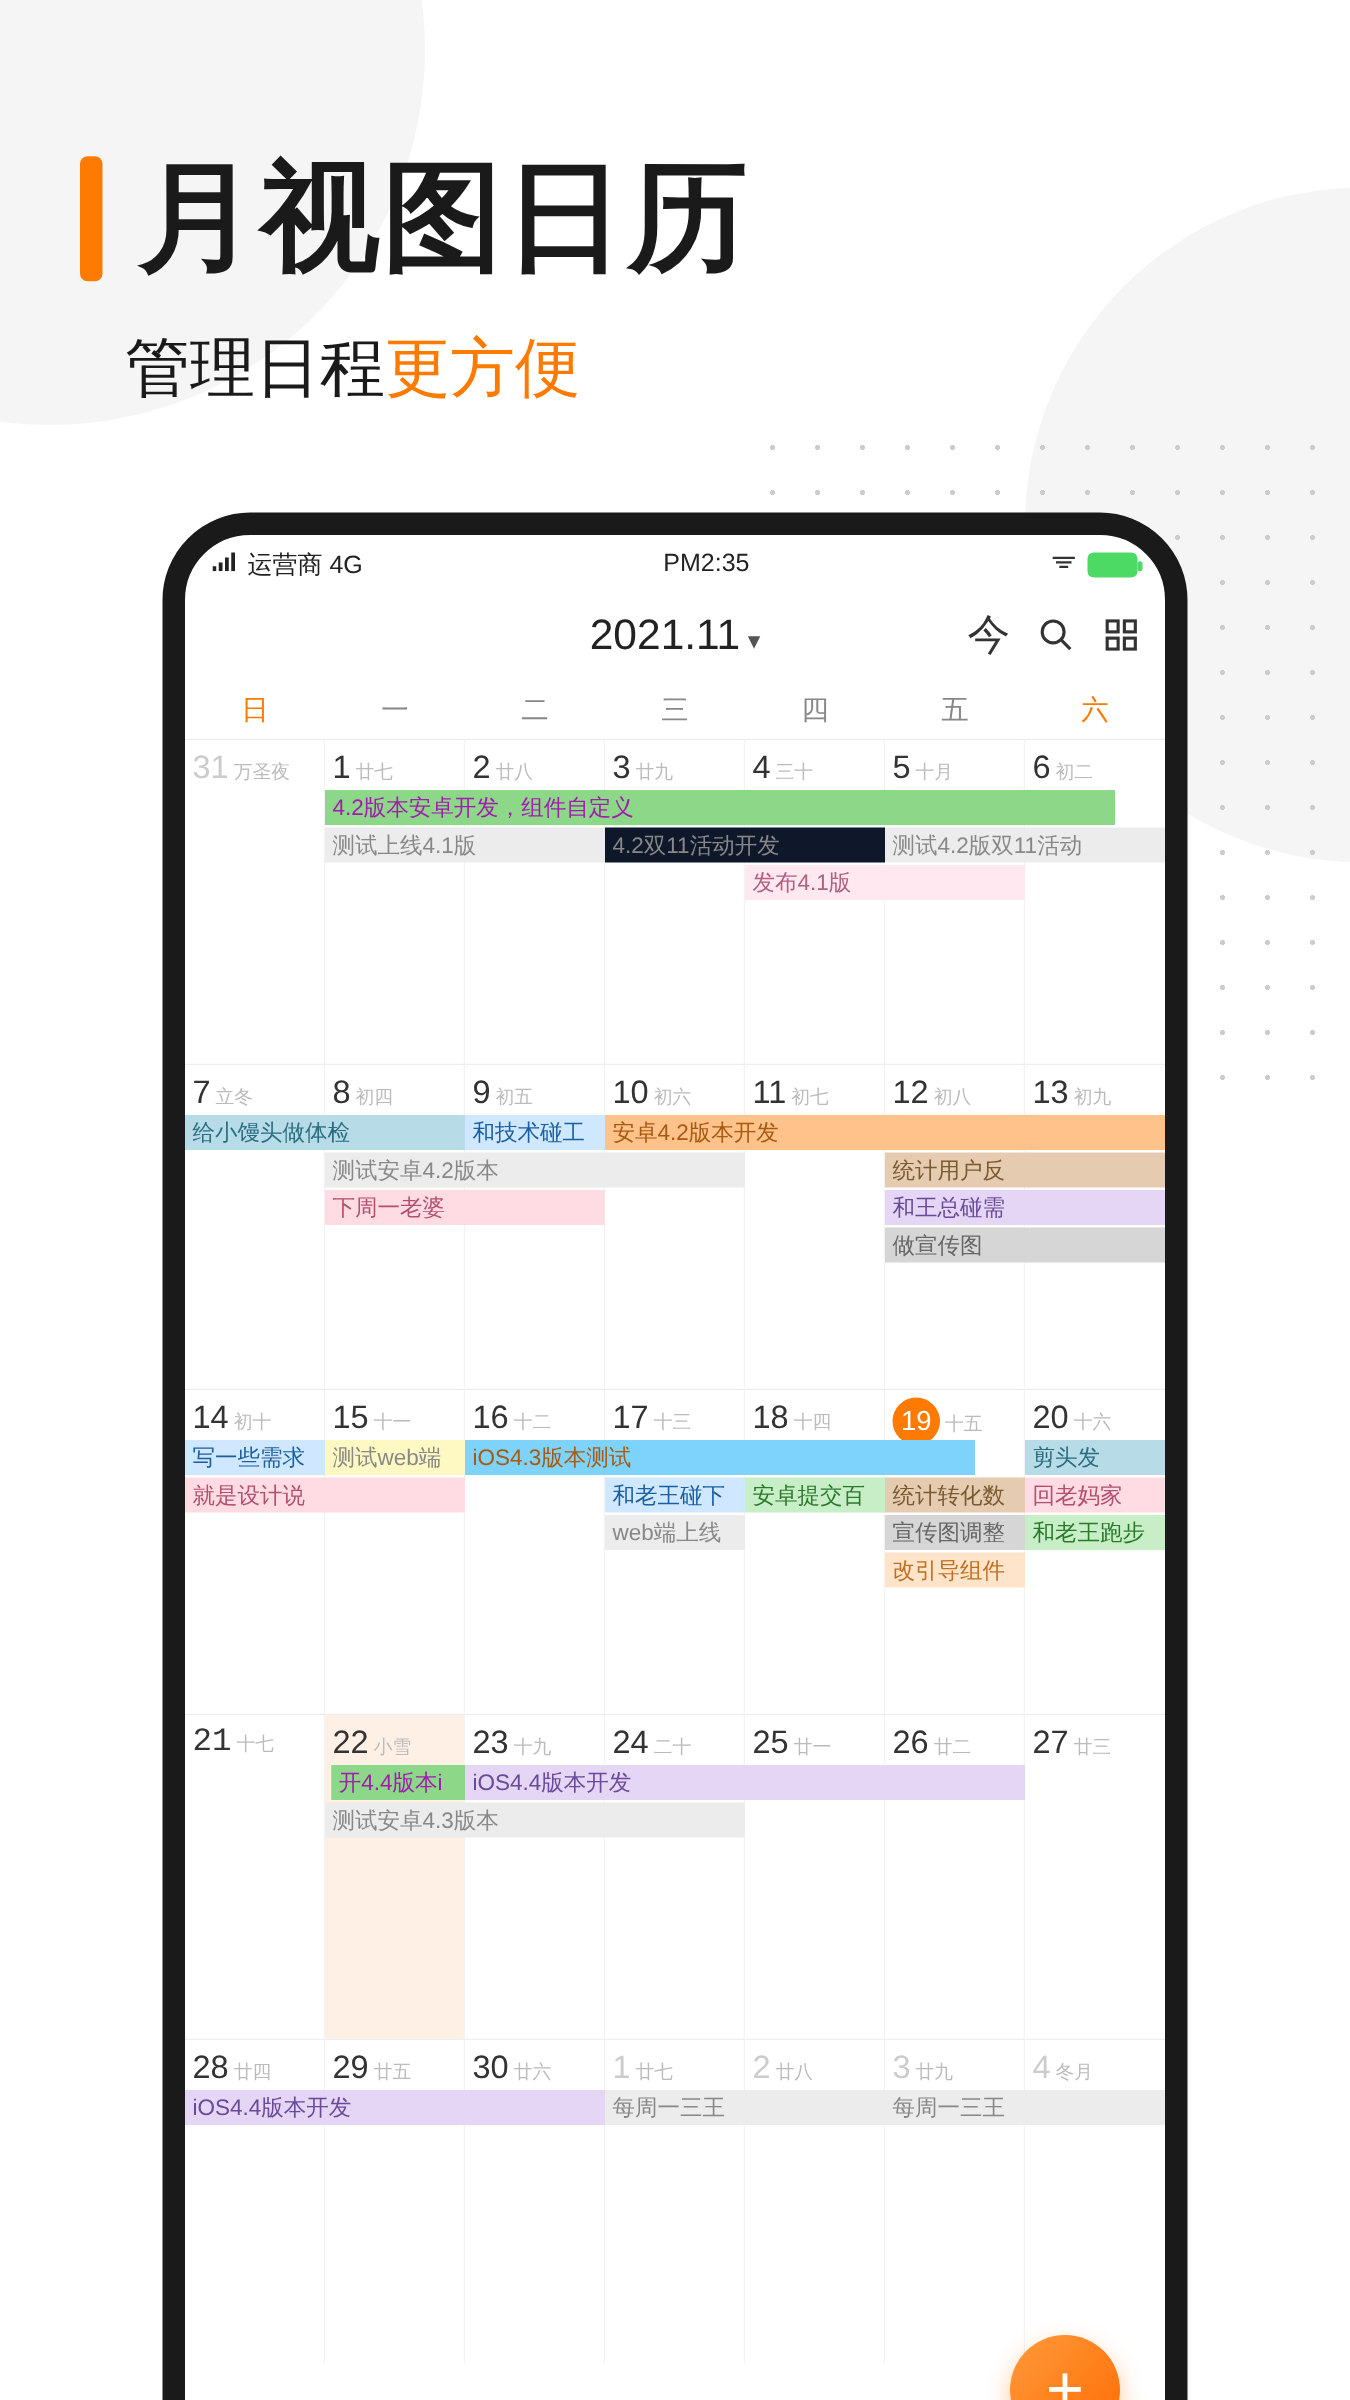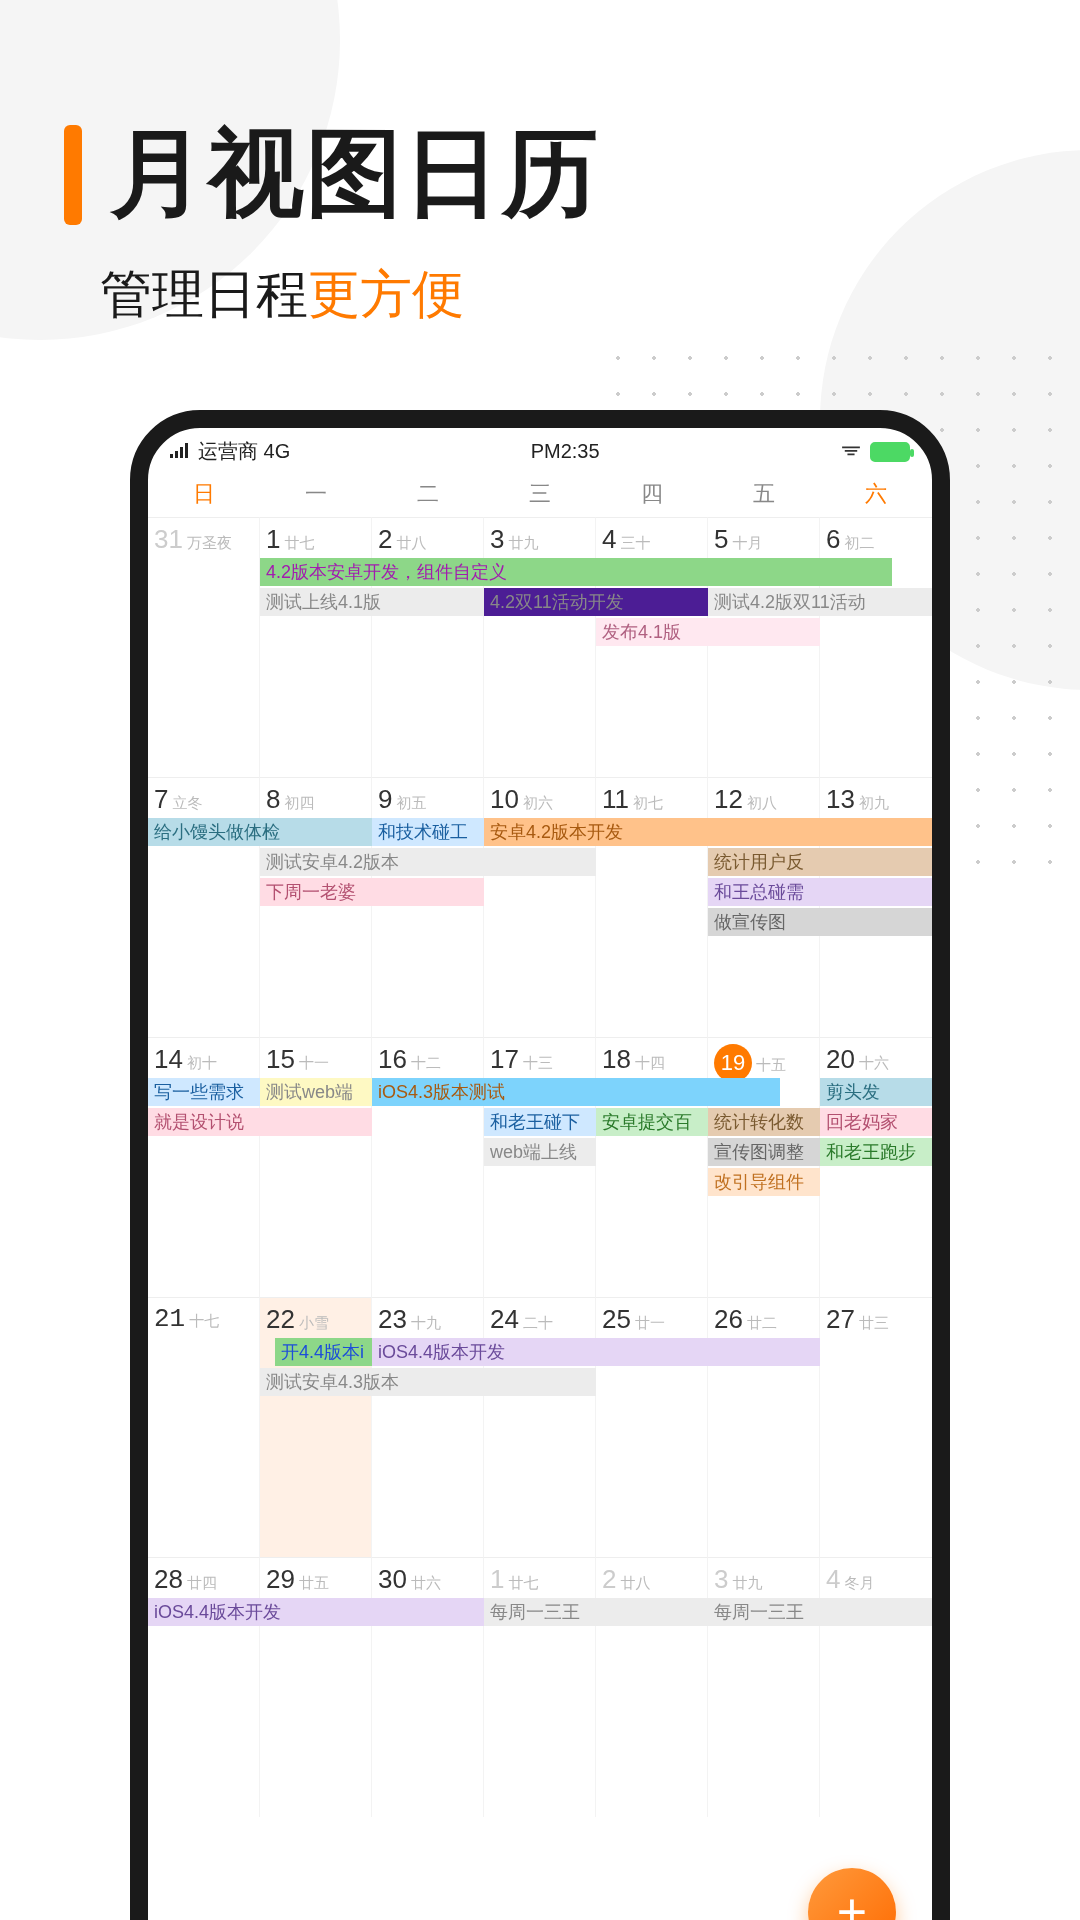--- a/index.html
+++ b/index.html
@@ -193,20 +193,42 @@
     <div class="status-right">
       <span class="wifi-icon">
         <svg width="22" height="16" viewBox="0 0 24 18">
             <path d="M2 6 L22 6 M5 10 L19 10 M8 14 L16 14" stroke="#333" stroke-width="2" fill="none"></path>
           </svg>
       </span>
       <span class="battery"></span>
     </div>
   </div>
 
+  <div class="app-header">
+    <div>
+      <span class="month-label">2021.11</span><span class="caret">▾</span>
+    </div>
+    <div class="header-actions">
+      <span class="today-btn">今</span>
+      <span class="search-icon">
+        <svg width="30" height="30" viewBox="0 0 24 24" fill="none" stroke="#333" stroke-width="2">
+            <circle cx="10" cy="10" r="7"></circle>
+            <line x1="15" y1="15" x2="21" y2="21"></line>
+          </svg>
+      </span>
+      <span class="grid-icon">
+        <svg width="30" height="30" viewBox="0 0 24 24" fill="none" stroke="#333" stroke-width="2">
+            <rect x="3" y="3" width="7" height="7"></rect>
+            <rect x="14" y="3" width="7" height="7"></rect>
+            <rect x="3" y="14" width="7" height="7"></rect>
+            <rect x="14" y="14" width="7" height="7"></rect>
+          </svg>
+      </span>
+    </div>
+  </div>
 
   <div class="weekday-row" id="weekday-row">
       <div class="weekend">日</div>
       <div>一</div>
       <div>二</div>
       <div>三</div>
       <div>四</div>
       <div>五</div>
       <div class="weekend">六</div>
     </div>
@@ -230,21 +252,21 @@
         <div class="day-head">
           <span class="day-num">2</span>
           <span class="lunar">廿八</span>
         </div>
       </div>
       <div class="day-cell" style="min-height: 260px; overflow: visible;">
         <div class="day-head">
           <span class="day-num">3</span>
           <span class="lunar">廿九</span>
         </div>
-        <div class="event-row" style="background: #4c1d95; color: rgb(136, 136, 136); top: 70px; left: 0px; width: 224px;">4.2双11活动开发</div>
+        <div class="event-row" style="background: #0f172a; color: rgb(136, 136, 136); top: 70px; left: 0px; width: 224px;">4.2双11活动开发</div>
       </div>
       <div class="day-cell" style="min-height: 260px; overflow: visible;">
         <div class="day-head">
           <span class="day-num">4</span>
           <span class="lunar">三十</span>
         </div>
         <div class="event-row" style="background: rgb(255, 232, 240); color: rgb(176, 96, 128); top: 100px; left: 0px; width: 224px;">发布4.1版</div>
       </div>
       <div class="day-cell" style="min-height: 260px; overflow: visible;">
         <div class="day-head">
@@ -368,21 +390,21 @@
         <div class="day-head">
           <span class="day-num">21</span>
           <span class="lunar">十七</span>
         </div>
       </div>
       <div class="day-cell" style="min-height: 260px; background: rgb(255, 240, 229); overflow: visible;">
         <div class="day-head">
           <span class="day-num">22</span>
           <span class="lunar">小雪</span>
         </div>
-        <div class="event-row" style="background: rgb(141, 215, 136); color: #1d4ed8; top: 40px; left: 15px; width: 112px;">开4.4版本i</div>
+        <div class="event-row" style="background: rgb(141, 215, 136); color: #a21caf; top: 40px; left: 5px; width: 112px;">开4.4版本i</div>
         <div class="event-row" style="background: rgb(236, 236, 236); color: rgb(136, 136, 136); top: 70px; left: 0px; width: 336px;">测试安卓4.3版本</div>
       </div>
       <div class="day-cell" style="min-height: 260px; overflow: visible;">
         <div class="day-head">
           <span class="day-num">23</span>
           <span class="lunar">十九</span>
         </div>
         <div class="event-row" style="background: rgb(229, 214, 245); color: rgb(106, 74, 154); top: 40px; left: 0px; width: 448px;">iOS4.4版本开发</div>
       </div>
       <div class="day-cell" style="min-height: 260px;">

